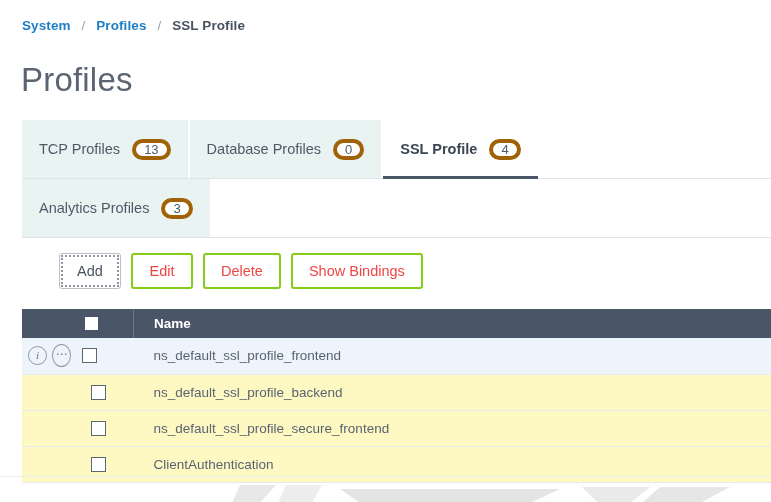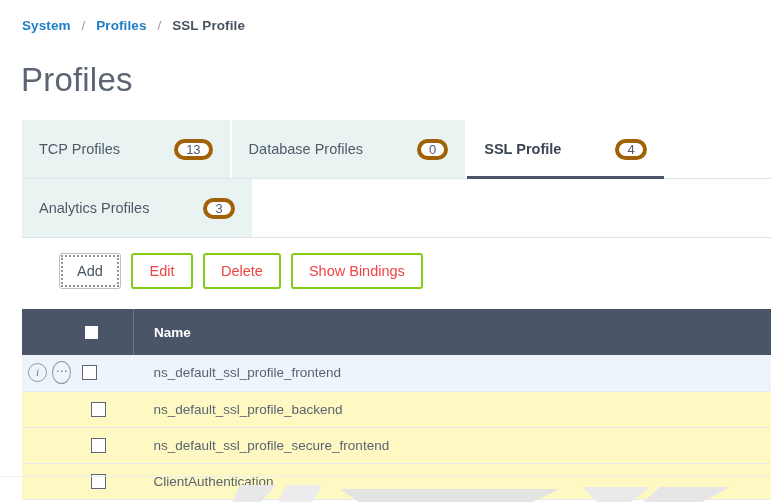--- a/index.html
+++ b/index.html
@@ -71,21 +71,20 @@
     border-right: 2px solid #ffffff;
     height: 58px;
     box-sizing: border-box;
     display: flex;
     align-items: center;
     padding: 0 17px;
     font-size: 14.5px;
     color: #4f5a68;
     cursor: pointer;
     position: relative;
-    gap: 42px;
   }
   .tab.active {
     background: #ffffff;
     font-weight: bold;
     color: #3b4653;
     border-right: none;
   }
   .tab.active::after {
     content: "";
     position: absolute;
@@ -162,21 +161,21 @@
   .table {
     position: absolute;
     left: 22px;
     top: 309px;
     width: 749px;
     border-collapse: collapse;
     font-size: 13.5px;
   }
   .thead-row {
     background: #4b5568;
-    height: 46px;
+    height: 29px;
   }
   .th {
     color: #ffffff;
     font-weight: bold;
     font-size: 13.5px;
     text-align: left;
     vertical-align: middle;
     padding: 0;
   }
   .th.col-sel {

